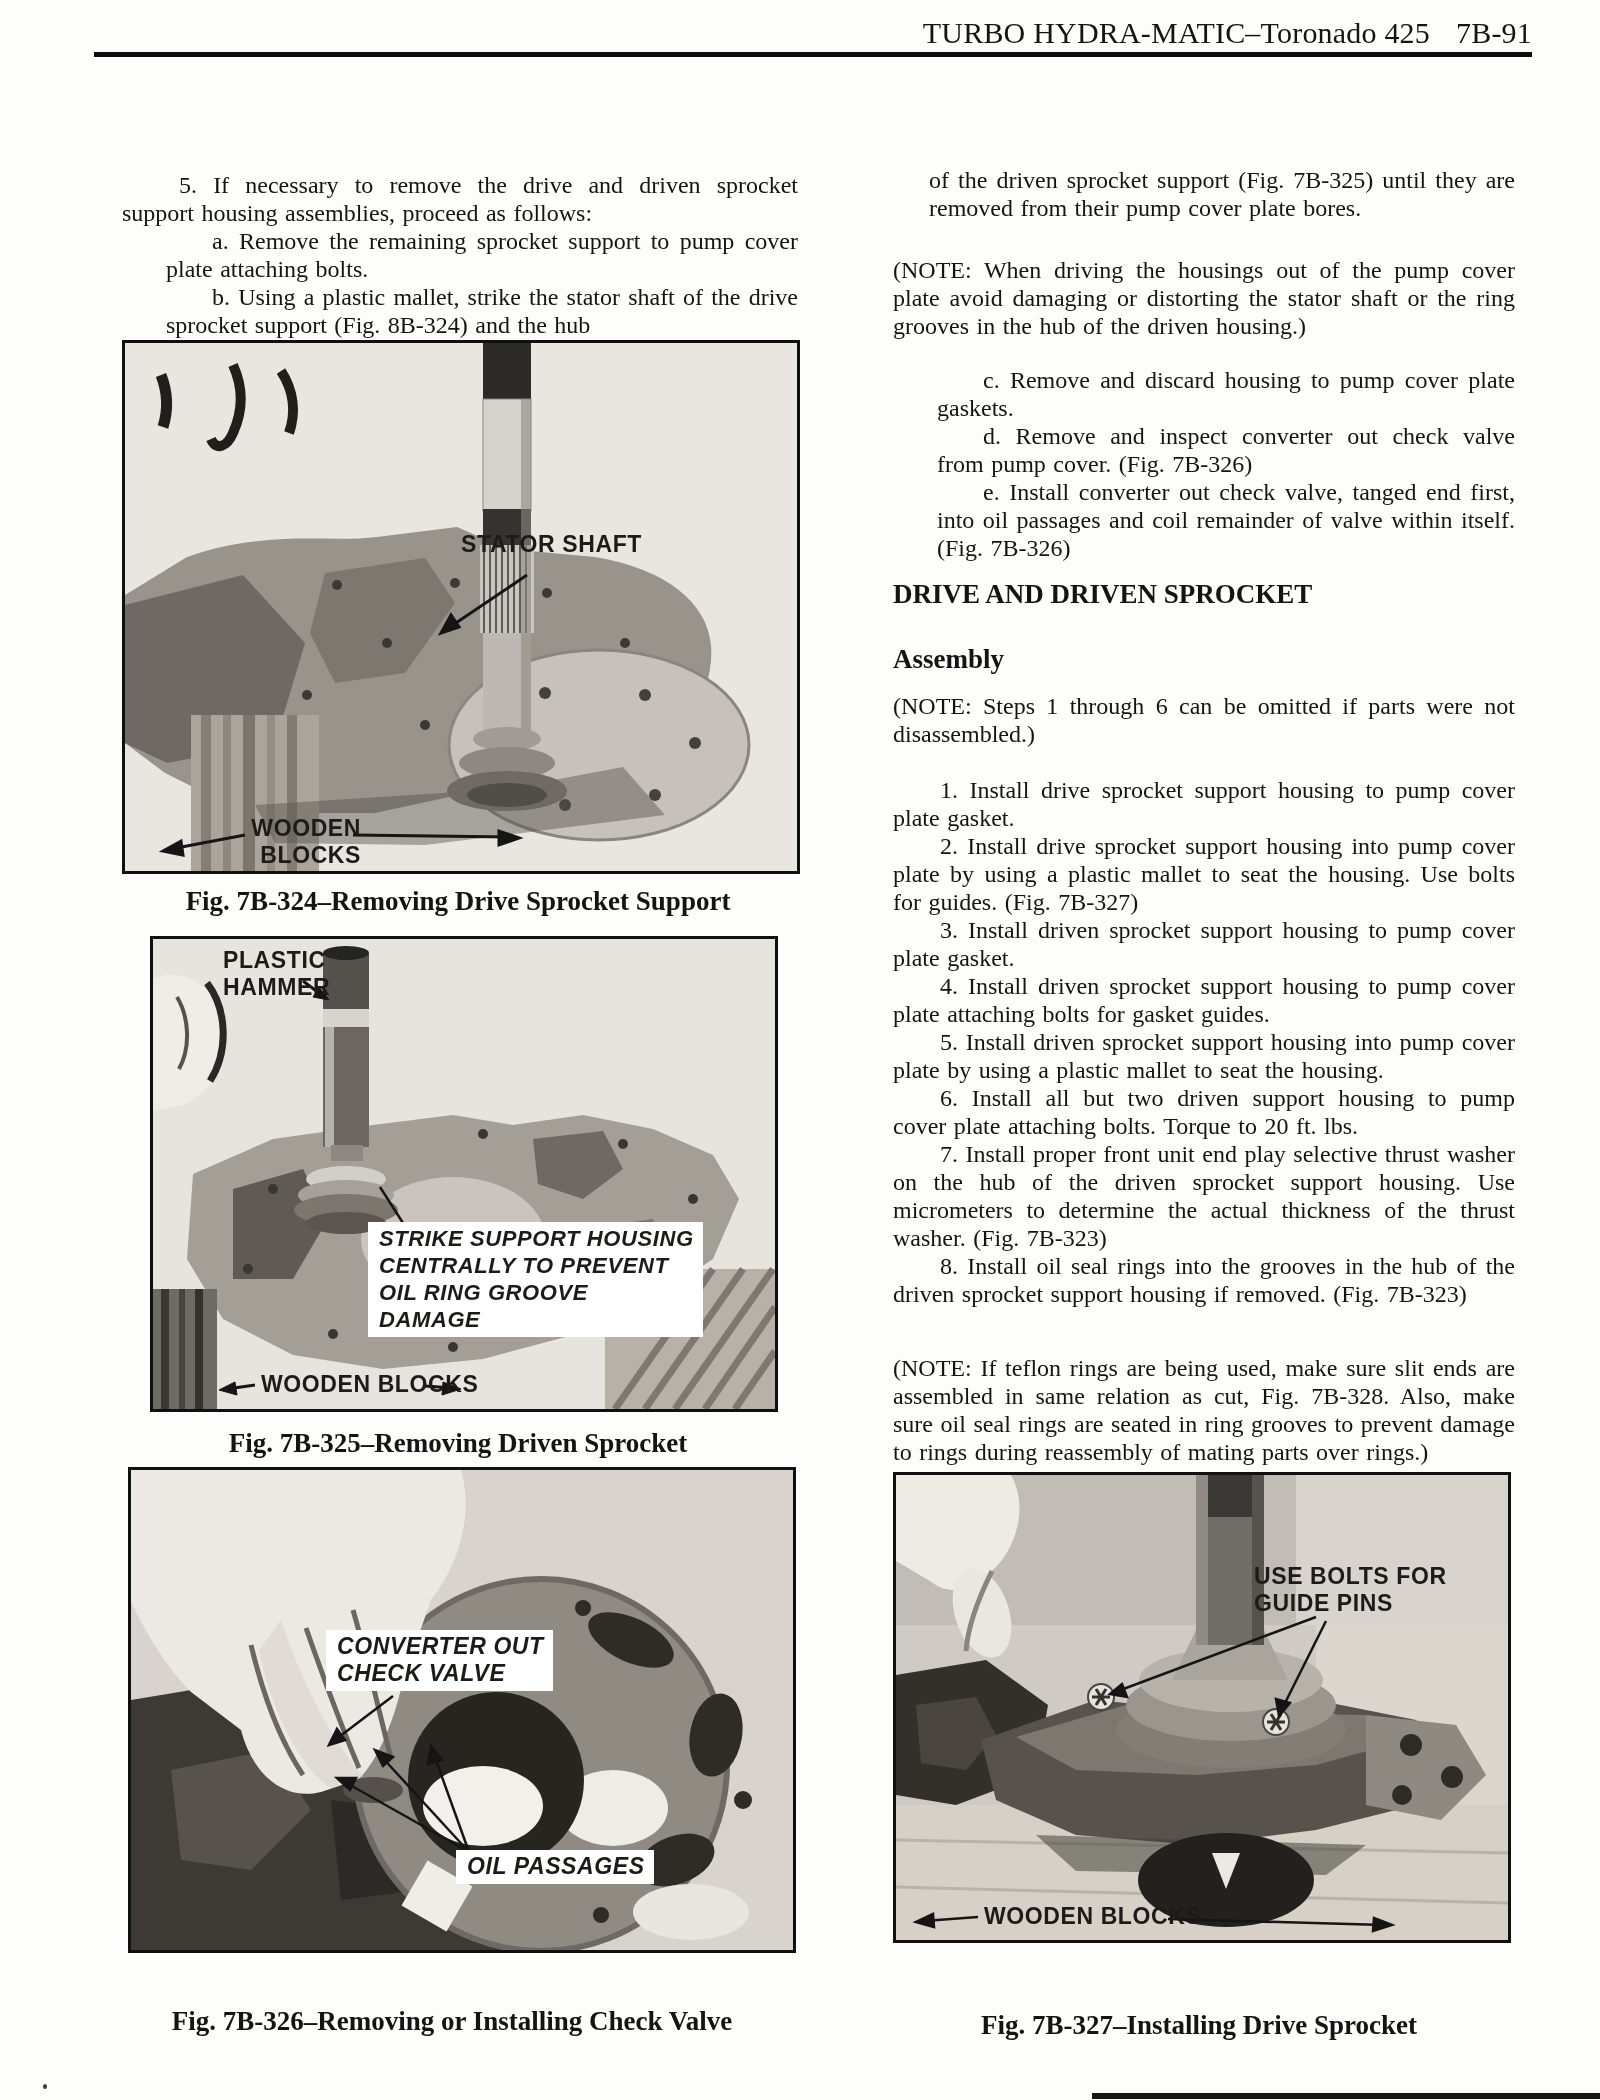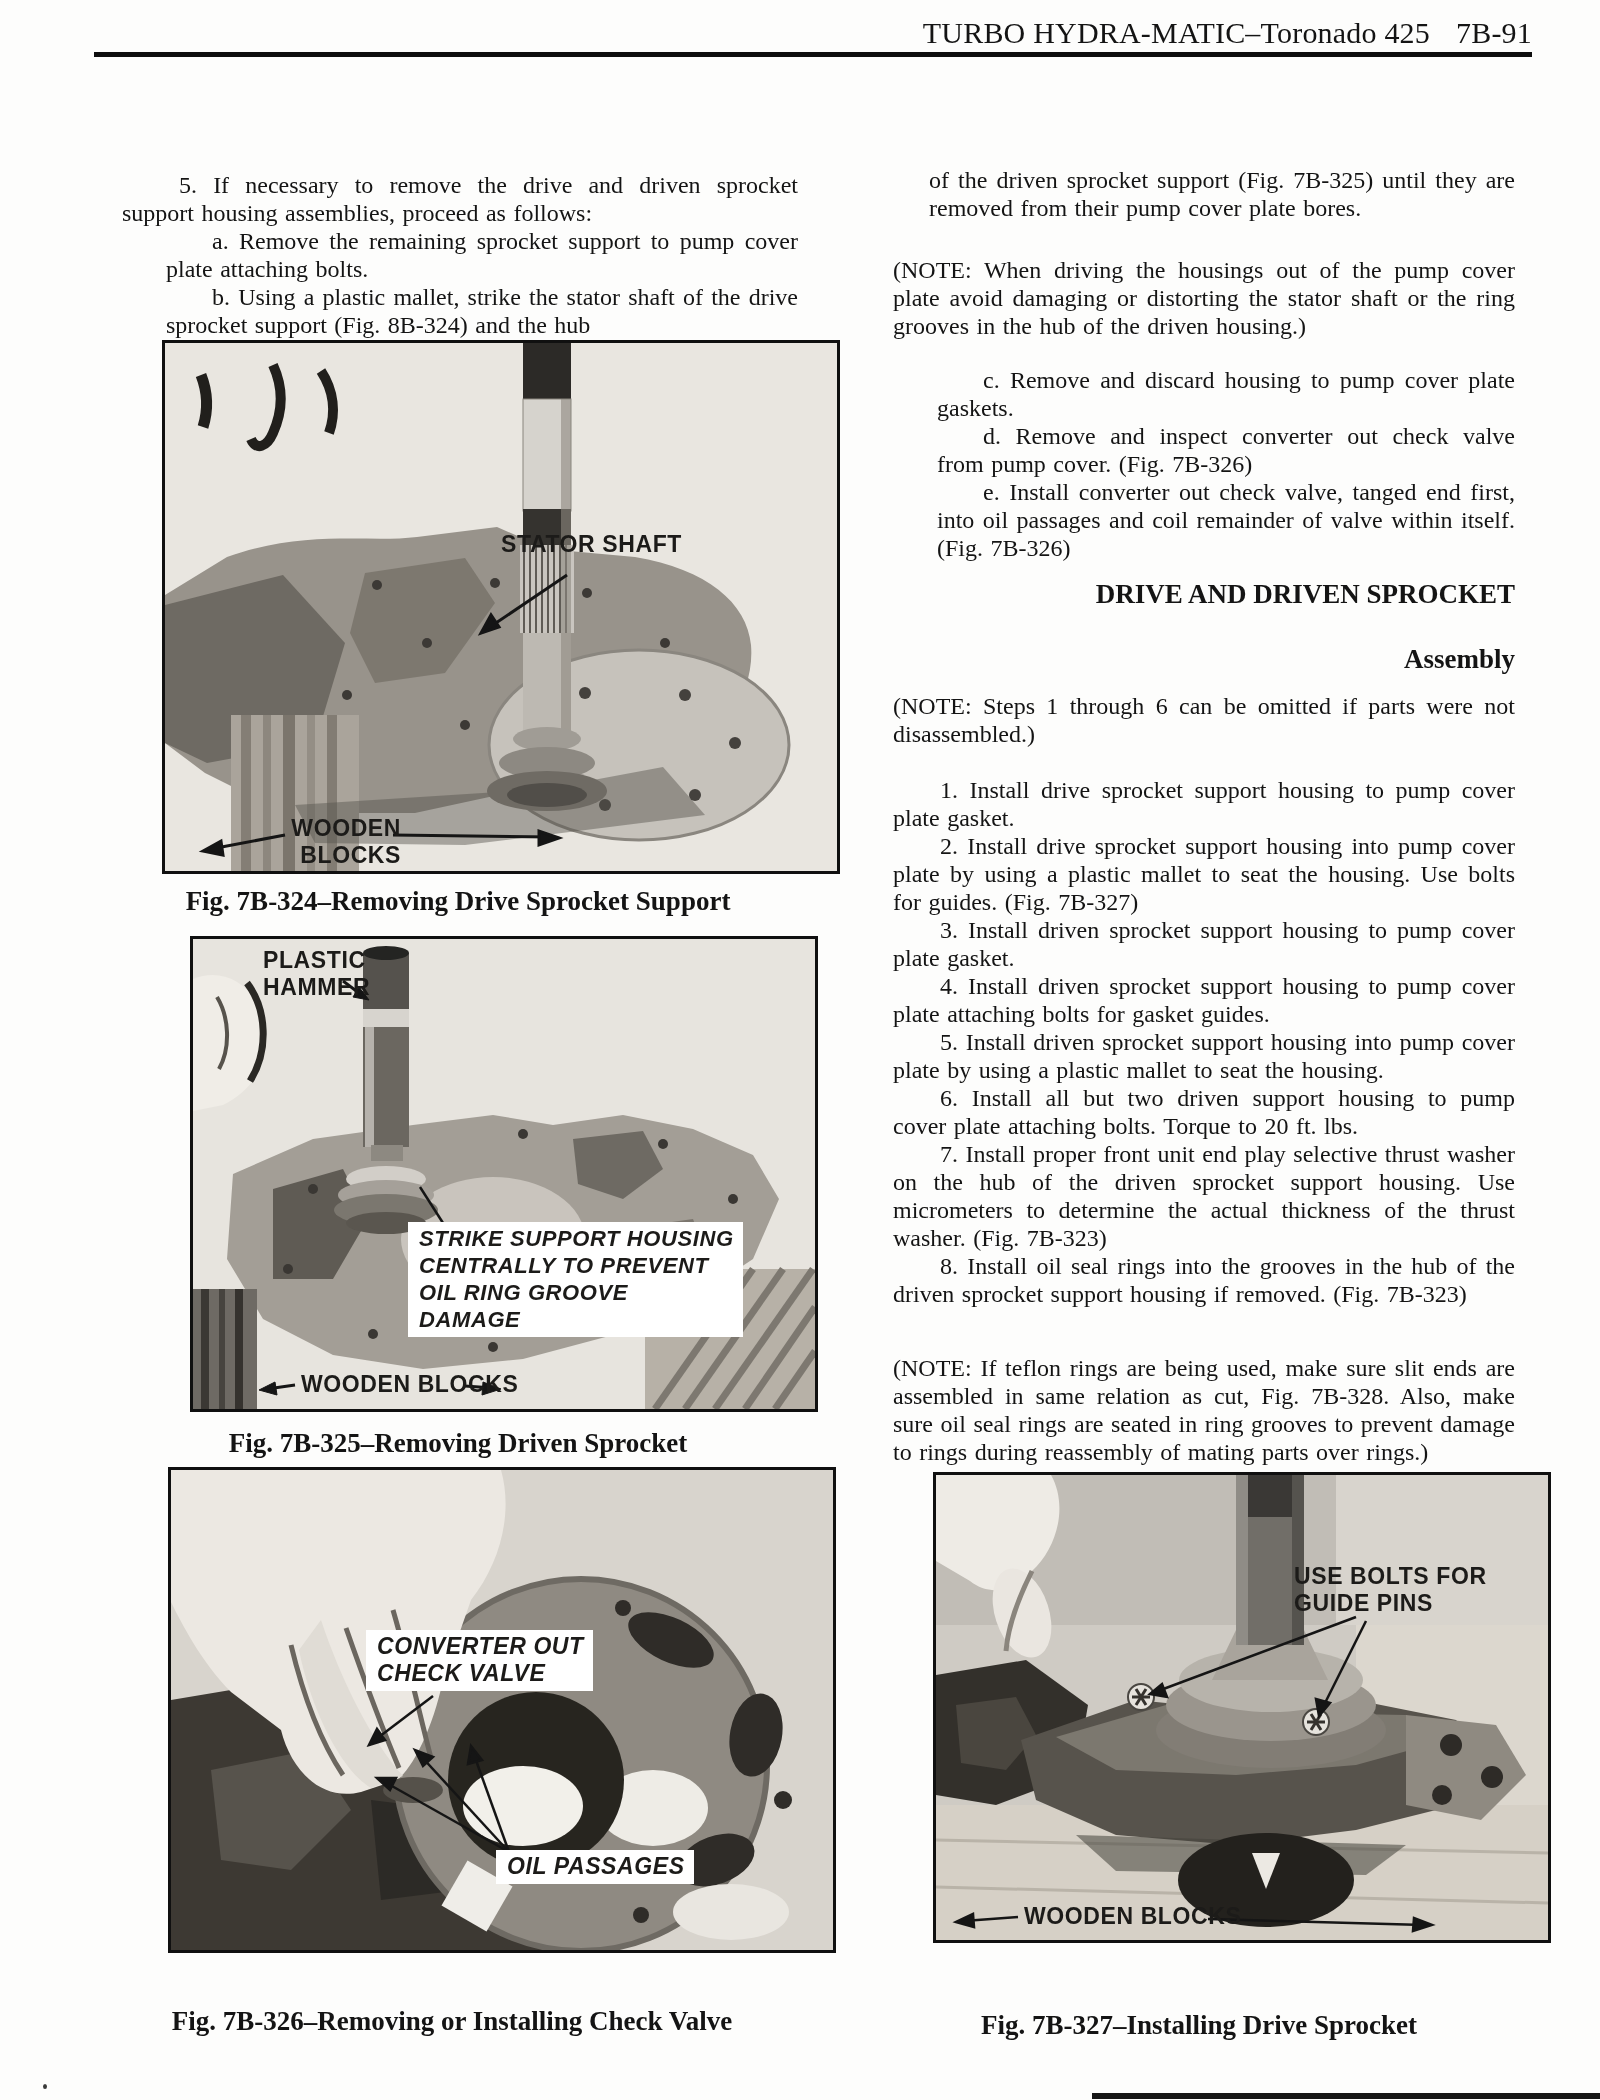--- a/index.html
+++ b/index.html
@@ -13,23 +13,23 @@
   
   .col{position:absolute;top:0;}
   .col-left{left:122px;width:676px;}
   .col-right{left:893px;width:622px;}
   .tb{position:absolute;left:0;right:0;font-size:24px;line-height:28px;
       text-align:justify;word-spacing:1.5px;font-family:Liberation Serif, serif;}
   .tb.first{text-indent:57px;}
   .tb.sub{left:44px;text-indent:46px;}
   .tb.cont{left:36px;}
   .tb.step{text-indent:47px;}
-  .tb.head{font-weight:bold;font-size:27px;text-align:right;word-spacing:0;}
+  .tb.head{font-weight:bold;font-size:27px;text-align:left;word-spacing:0;}
   
-  .fig{position:absolute;border:3px solid #101010;background:#8b5cf6;overflow:hidden;margin-left:40px;}
+  .fig{position:absolute;border:3px solid #101010;background:#8b5cf6;overflow:hidden;}
   .fig svg{position:absolute;left:0;top:0;}
   .plabel{position:absolute;font-family:"Liberation Sans",sans-serif;font-weight:600;
           font-size:23px;line-height:27px;color:#1c1b19;letter-spacing:.6px;white-space:nowrap;}
   .pbox{background:#ffffff;padding:3px 9px 4px 11px;font-style:italic;}
   .caption{position:absolute;text-align:center;font-weight:bold;font-size:27px;white-space:nowrap;}
   .dot{position:absolute;width:4px;height:5px;background:#3a3a3a;border-radius:50%;}
   .botbar{position:absolute;background:#161616;}
 </style>
 </head>
 <body>

